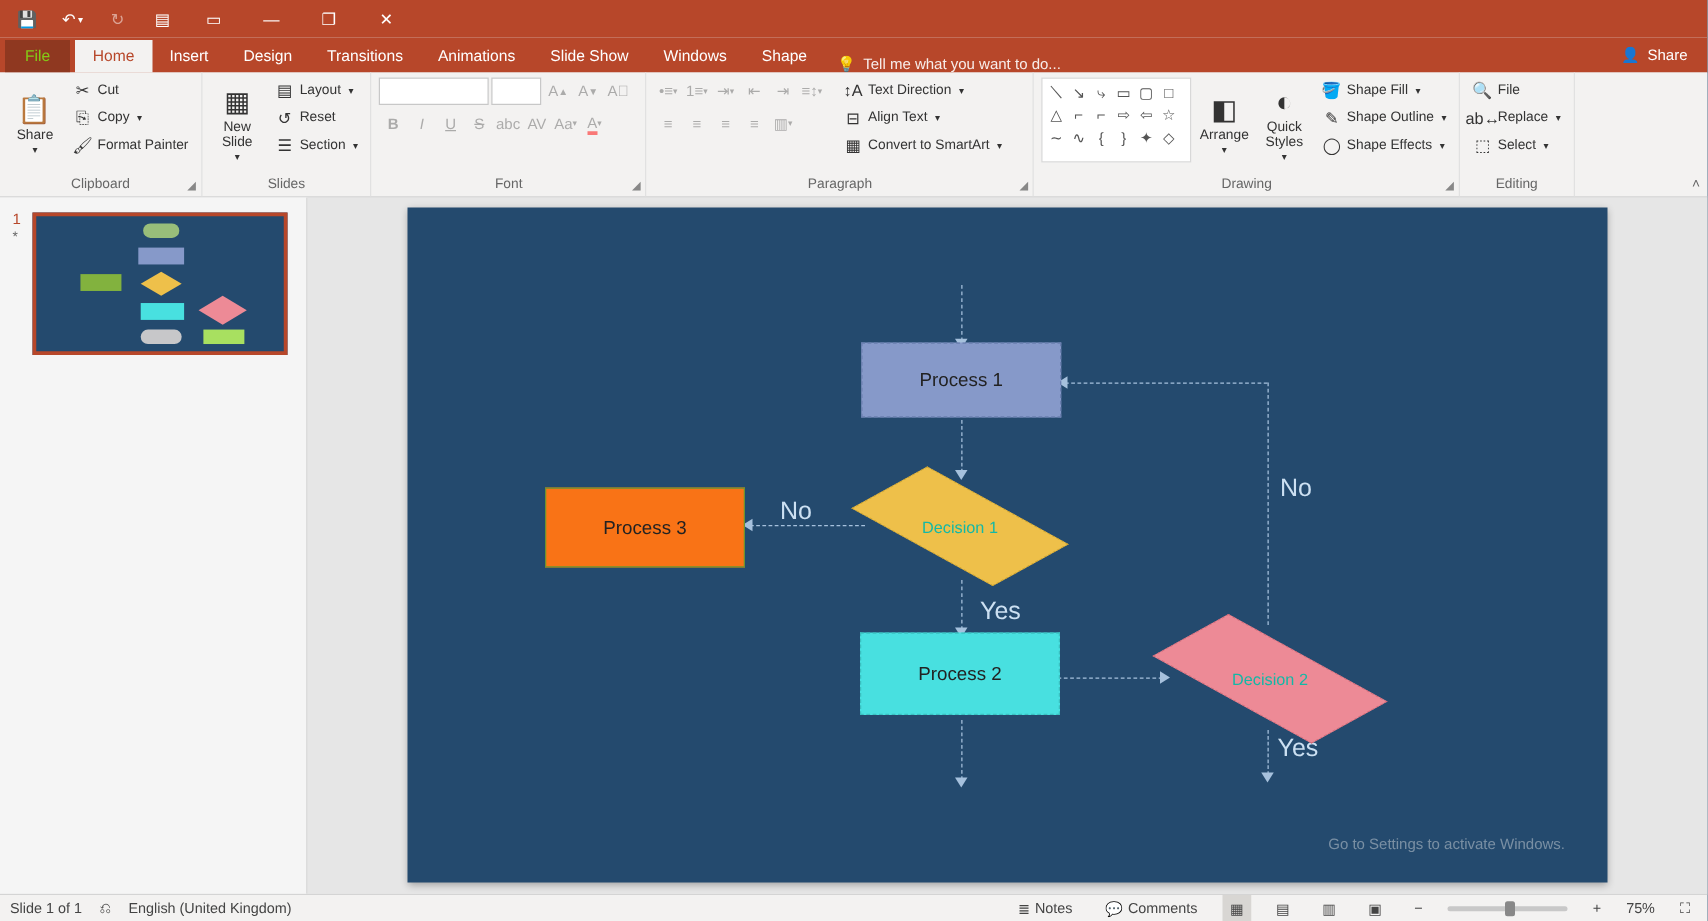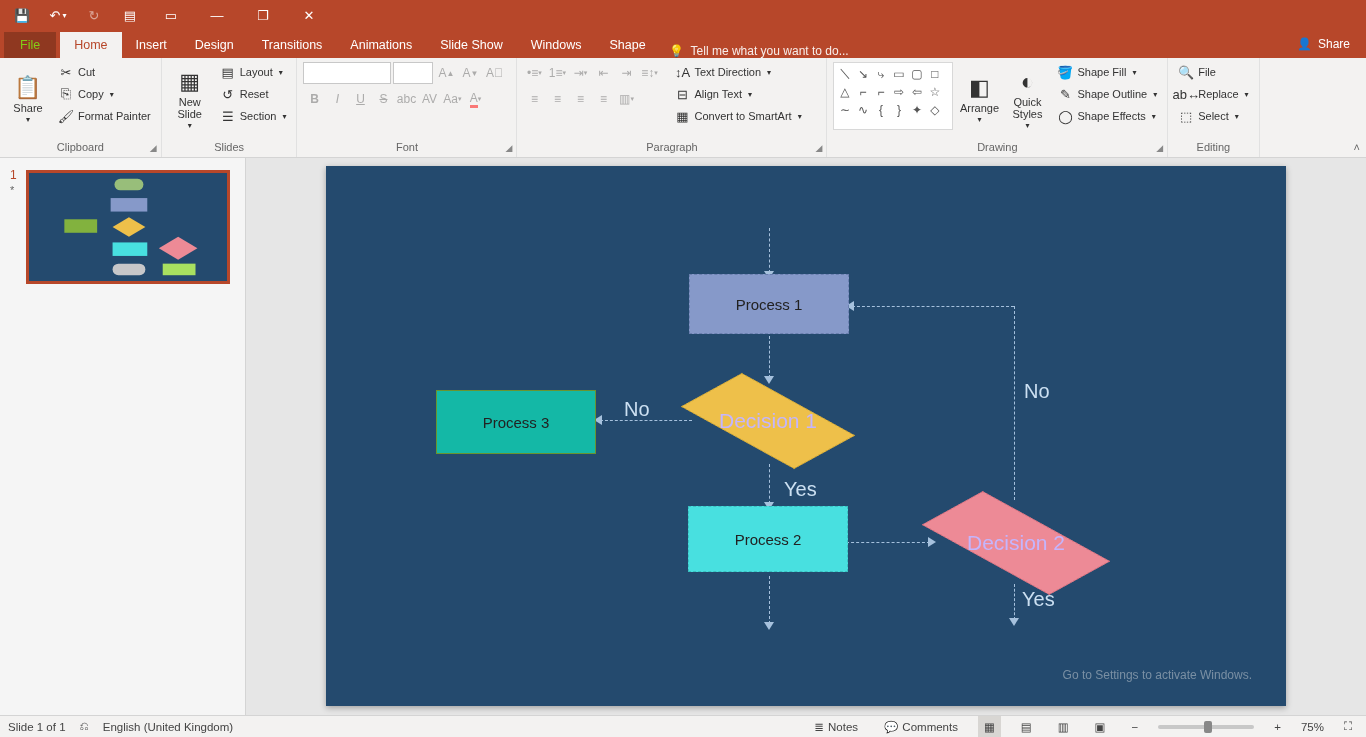--- a/index.html
+++ b/index.html
@@ -51,27 +51,27 @@
 .thumb svg { width: 100%; height: 100%; }
 
 .slide-wrap { flex: 1; display: flex; align-items: flex-start; justify-content: center; padding: 8px 24px; overflow: hidden; background: #e6e6e6; }
 .slide { width: 960px; height: 540px; background: #244a6e; position: relative; box-shadow: 0 2px 6px rgba(0,0,0,.3); }
 
 
 .fc { position: absolute; display: flex; align-items: center; justify-content: center; font-size: 15px; color: #222; border: 1.5px dashed #8aa; }
 .fc.start { background: #98be7a; border-radius: 28px; border: 1.5px solid #7aa060; }
 .fc.p1 { background: #8699c9; border: 1.5px dashed #6a7faf; }
 .fc.p2 { background: #48e0e0; border: 1.5px dashed #3ac0c0; }
-.fc.p3 { background: #14b8a6; border: 1.5px solid #6a9430; }
+.fc.p3 { background: #f97316; border: 1.5px solid #6a9430; }
 .fc.p4 { background: #a8e060; border: 1.5px dashed #8cc048; }
 .fc.end { background: #c7c7c9; border-radius: 28px; border: 1.5px solid #aeaeb0; }
 .diamond { position: absolute; width: 160px; height: 86px; }
 .diamond .shape { width: 100%; height: 100%; background: #eec04a; border: 1.5px dashed #c8a030; transform: scaleY(.55) rotate(45deg); transform-origin: center; position: absolute; left: 0; top: 0; }
 .diamond.d2 .shape { background: #ed8a96; border-color: #d06a78; }
-.diamond .lbl { position: absolute; inset: 0; display: flex; align-items: center; justify-content: center; font-size: 21px; color: #c4b5fd; }
+.diamond .lbl { position: absolute; inset: 0; display: flex; align-items: center; justify-content: center; font-size: 13px; color: #14b8a6; }
 .conn { position: absolute; border: 1px dashed #a6c1dd; }
 .conn.v { width: 0; border-right: 1.5px dashed #a6c1dd; border-top: none; border-bottom: none; border-left: none; }
 .conn.h { height: 0; border-top: 1.5px dashed #a6c1dd; border-right: none; border-bottom: none; border-left: none; }
 .arrow { position: absolute; width: 0; height: 0; }
 .arrow.down { border-left: 5px solid transparent; border-right: 5px solid transparent; border-top: 8px solid #a6c1dd; }
 .arrow.left { border-top: 5px solid transparent; border-bottom: 5px solid transparent; border-right: 8px solid #a6c1dd; }
 .arrow.right { border-top: 5px solid transparent; border-bottom: 5px solid transparent; border-left: 8px solid #a6c1dd; }
 .edge-label { position: absolute; color: #cce0f2; font-size: 20px; }
 
 

